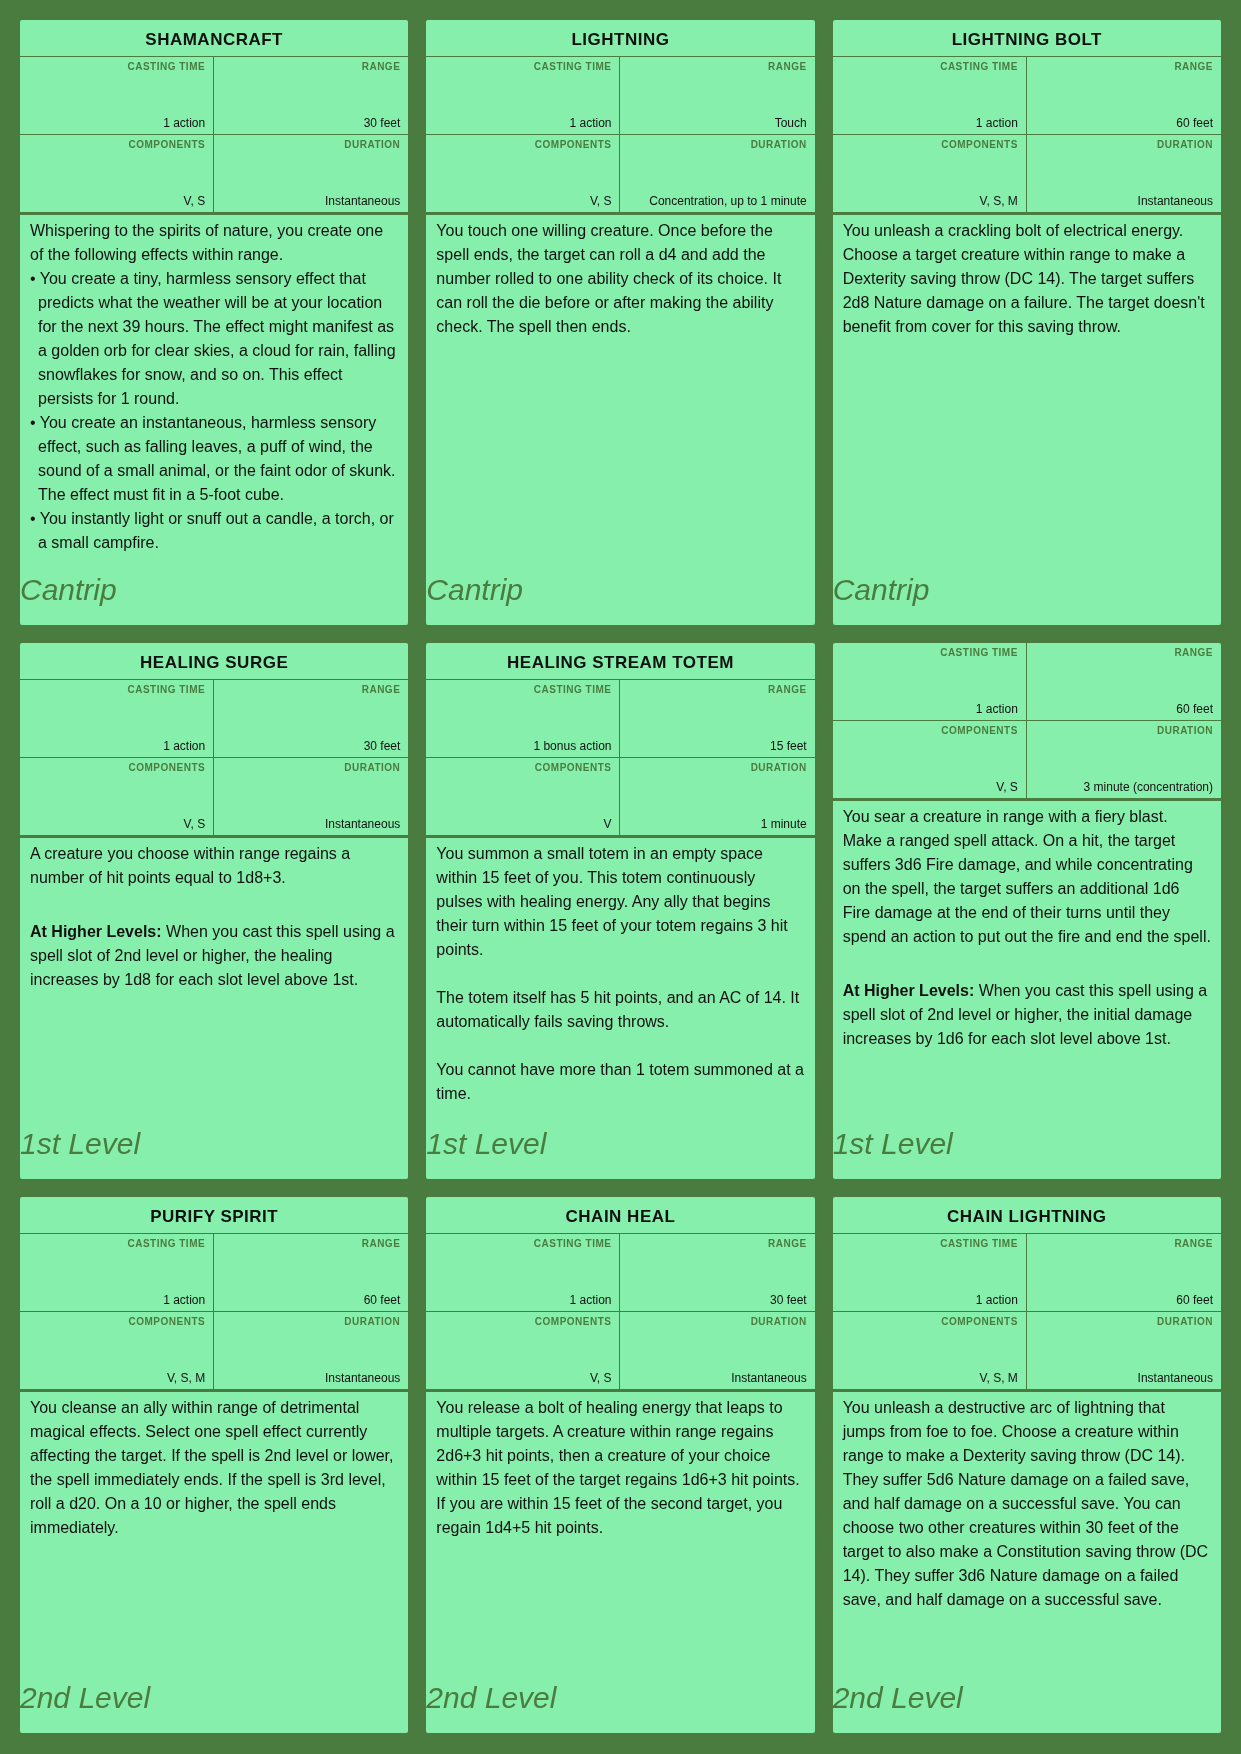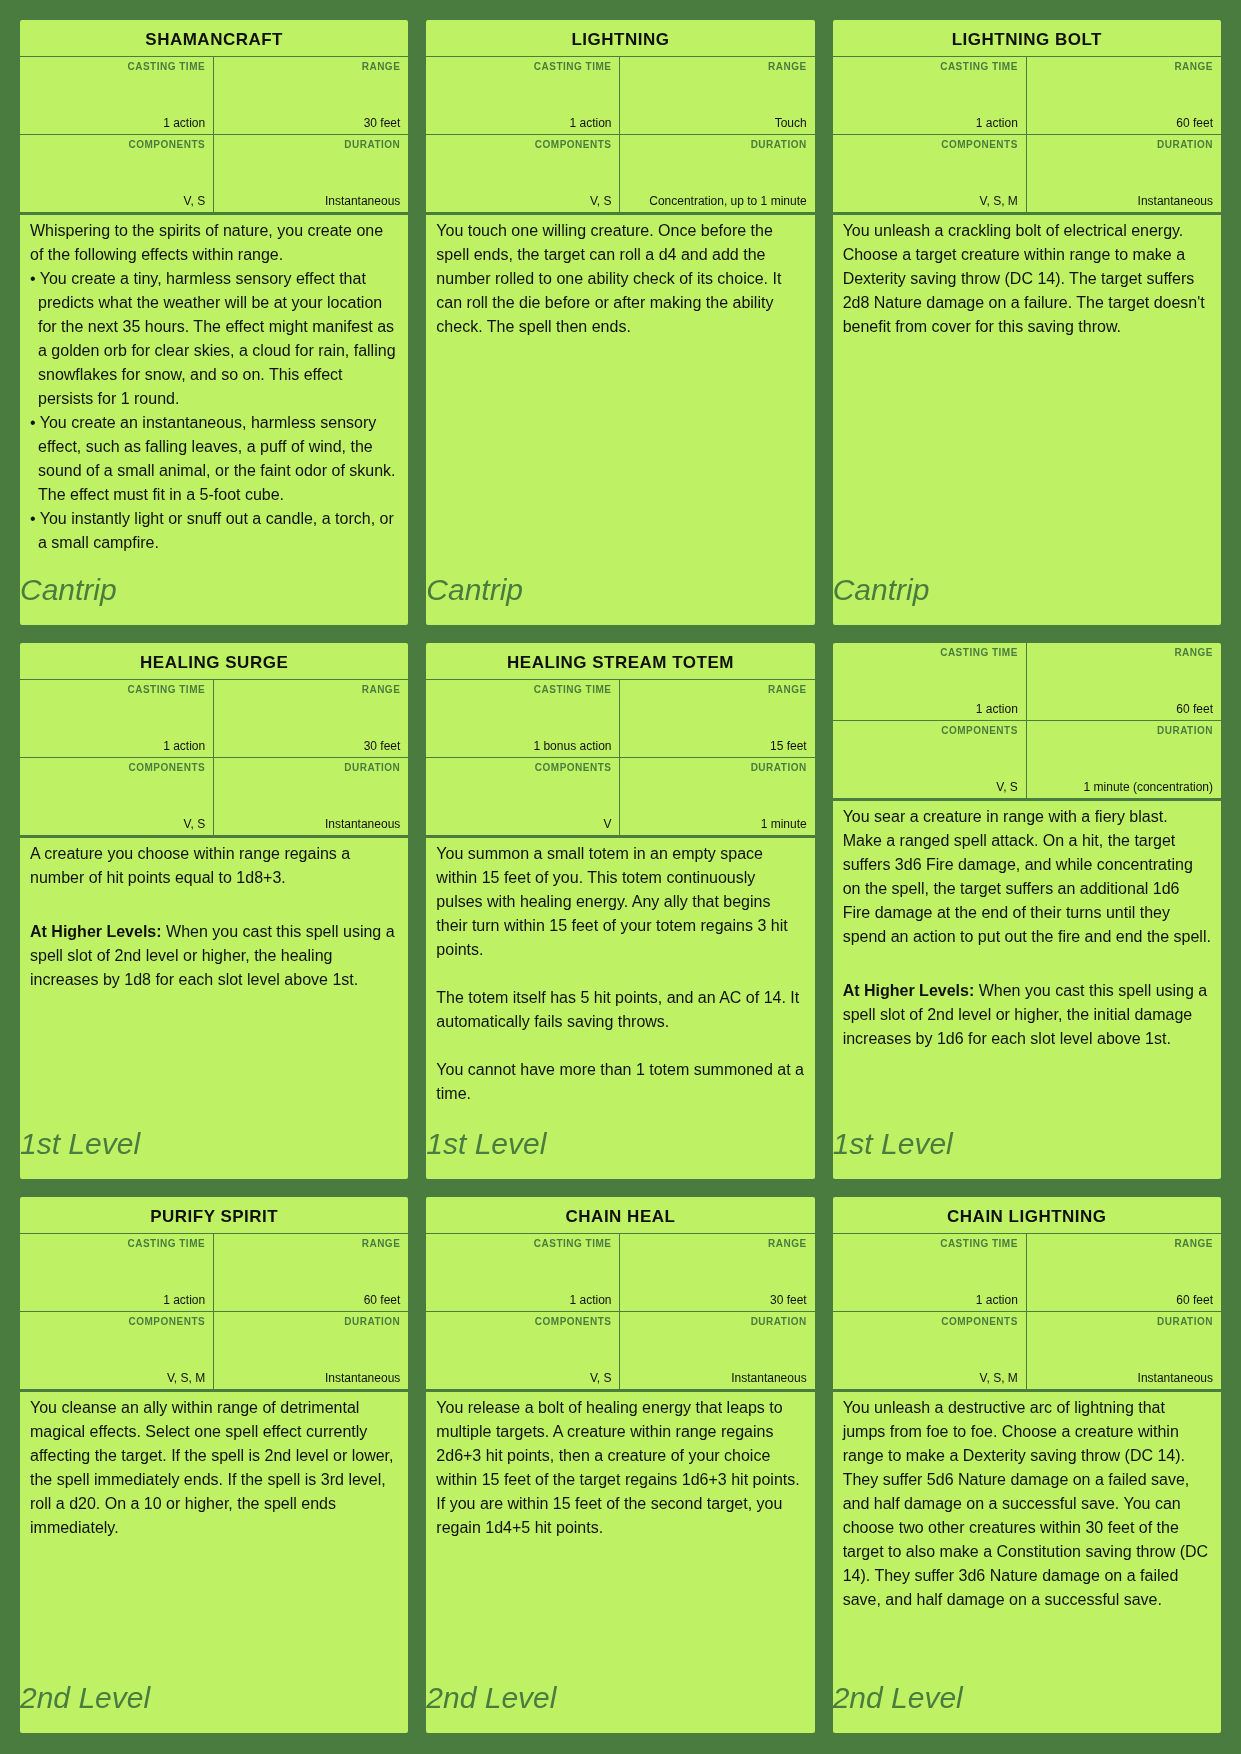--- a/index.html
+++ b/index.html
@@ -9,21 +9,21 @@
       background: #4a7c3f;
       font-family: Arial, sans-serif;
       padding: 18px;
     }
     .grid {
       display: grid;
       grid-template-columns: repeat(3, 1fr);
       gap: 14px;
     }
     .card {
-      background: #bef264;
+      background: #86efac;
       border: 2px solid #4a7c3f;
       border-radius: 4px;
       display: flex;
       flex-direction: column;
       min-height: 540px;
     }
     .card-title {
       text-align: center;
       font-size: 17px;
       font-weight: bold;
@@ -100,21 +100,21 @@
           <div class="stat-value">V, S</div>
         </div>
         <div class="stat-cell">
           <div class="stat-label">DURATION</div>
           <div class="stat-value">Instantaneous</div>
         </div>
       </div>
     </div>
     <div class="description">
         <p>Whispering to the spirits of nature, you create one of the following effects within range.</p>
-        <p style="text-indent:-8px;padding-left:8px">• You create a tiny, harmless sensory effect that predicts what the weather will be at your location for the next 35 hours. The effect might manifest as a golden orb for clear skies, a cloud for rain, falling snowflakes for snow, and so on. This effect persists for 1 round.</p>
+        <p style="text-indent:-8px;padding-left:8px">• You create a tiny, harmless sensory effect that predicts what the weather will be at your location for the next 39 hours. The effect might manifest as a golden orb for clear skies, a cloud for rain, falling snowflakes for snow, and so on. This effect persists for 1 round.</p>
         <p style="text-indent:-8px;padding-left:8px">• You create an instantaneous, harmless sensory effect, such as falling leaves, a puff of wind, the sound of a small animal, or the faint odor of skunk. The effect must fit in a 5-foot cube.</p>
         <p style="text-indent:-8px;padding-left:8px">• You instantly light or snuff out a candle, a torch, or a small campfire.</p>
       </div>
     <div class="level-label">Cantrip</div>
   </div>
     <div class="card">
     <div class="card-title">LIGHTNING</div>
     <div class="stats-section">
       <div class="stats-row">
         <div class="stat-cell">
@@ -237,21 +237,21 @@
           <div class="stat-value">60 feet</div>
         </div>
       </div>
       <div class="stats-row">
         <div class="stat-cell">
           <div class="stat-label">COMPONENTS</div>
           <div class="stat-value">V, S</div>
         </div>
         <div class="stat-cell">
           <div class="stat-label">DURATION</div>
-          <div class="stat-value">1 minute (concentration)</div>
+          <div class="stat-value">3 minute (concentration)</div>
         </div>
       </div>
     </div>
     <div class="description"><p>You sear a creature in range with a fiery blast. Make a ranged spell attack. On a hit, the target suffers 3d6 Fire damage, and while concentrating on the spell, the target suffers an additional 1d6 Fire damage at the end of their turns until they spend an action to put out the fire and end the spell.</p><br><p style="margin-top:6px"><b>At Higher Levels:</b> When you cast this spell using a spell slot of 2nd level or higher, the initial damage increases by 1d6 for each slot level above 1st.</p></div>
     <div class="level-label">1st Level</div>
   </div>
     <div class="card">
     <div class="card-title">PURIFY SPIRIT</div>
     <div class="stats-section">
       <div class="stats-row">

